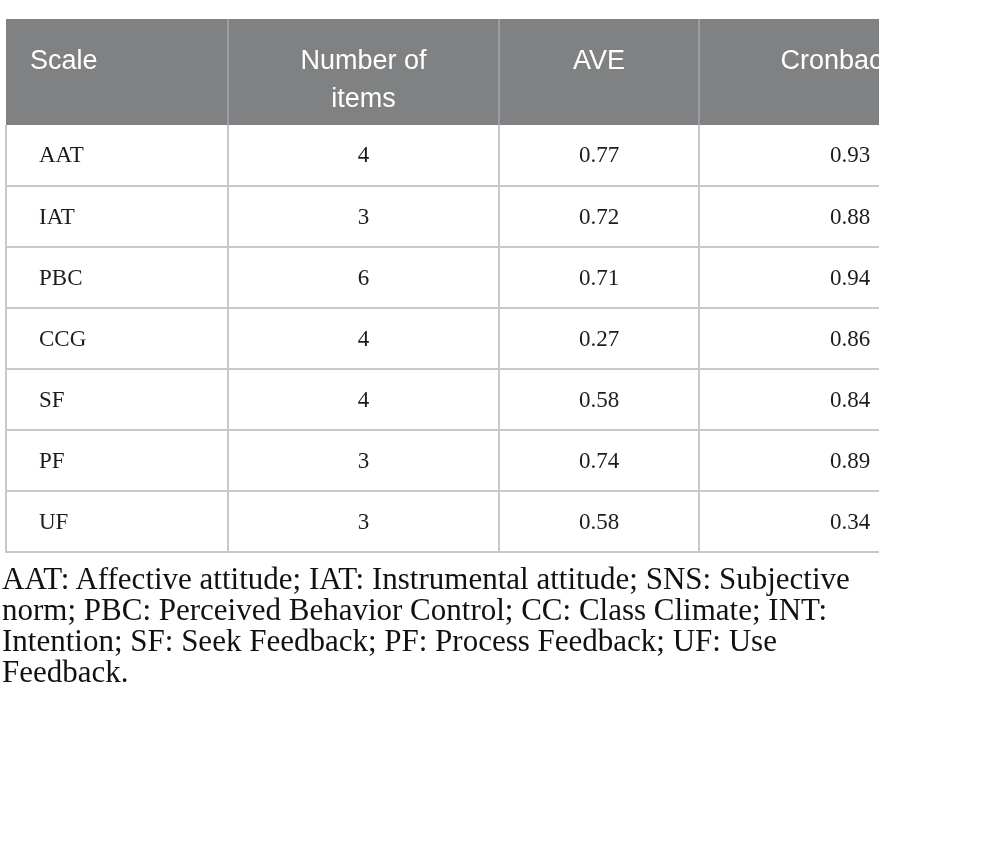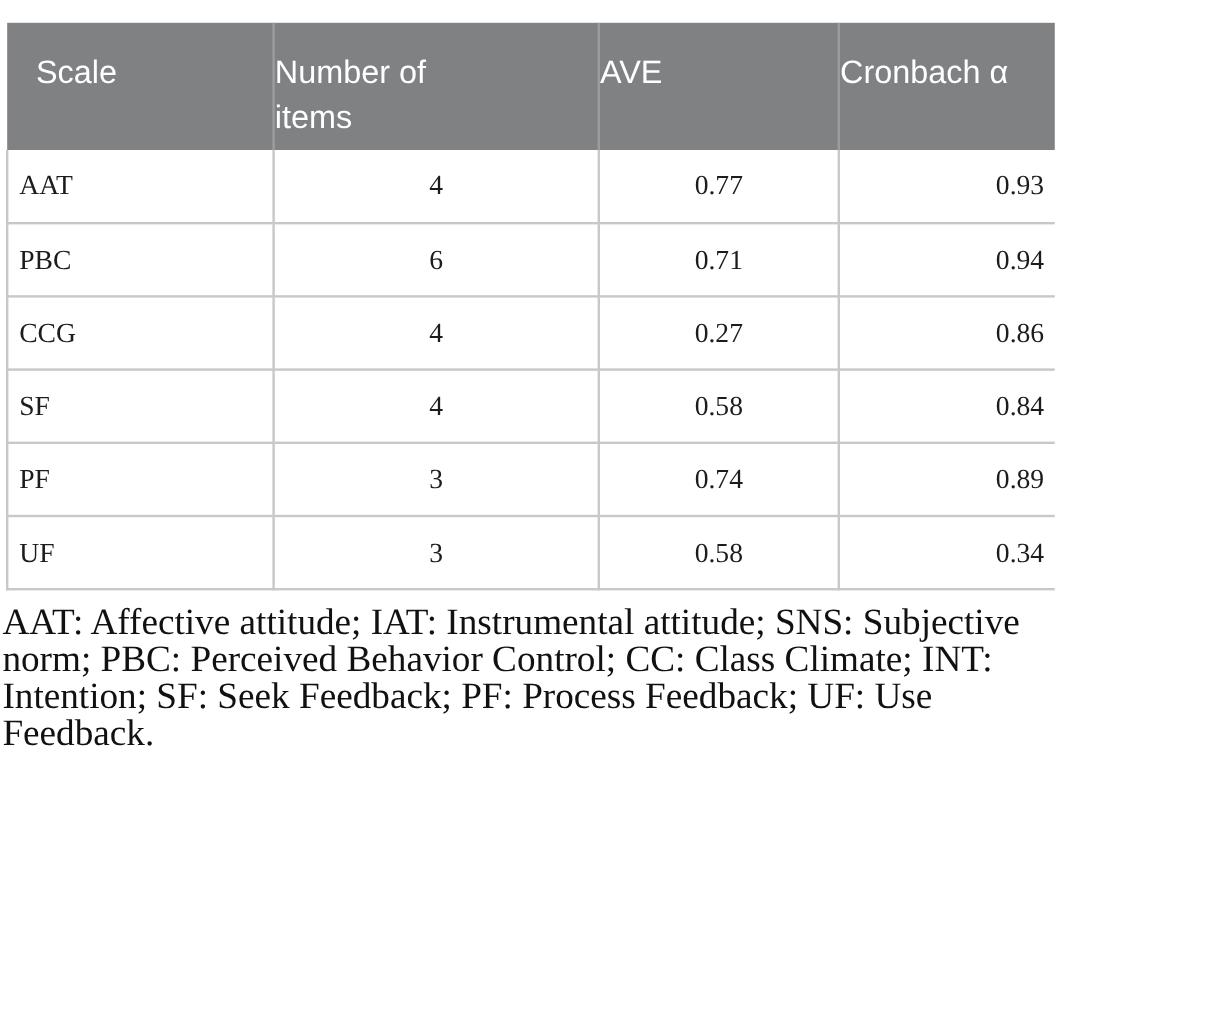--- a/index.html
+++ b/index.html
@@ -30,21 +30,21 @@
   .stats-table thead th {
     background: #7f8183;
     color: #ffffff;
     font-family: "Liberation Sans", sans-serif;
     font-weight: 400;
     font-size: 27px;
     line-height: 38px;
     height: 106px;
     vertical-align: top;
     padding-top: 22px;
-    text-align: left;
+    text-align: center;
   }
   .stats-table thead th.col-scale {
     text-align: left;
     padding-left: 24px;
   }
   .stats-table thead th + th {
     border-left: 2px solid #9b9da0;
   }
   .stats-table thead th .hdr-wrap {
     display: inline-block;
@@ -55,21 +55,21 @@
     background: #ffffff;
     border: 2px solid #c6c8c9;
     height: 61px;
     font-size: 23px;
     color: #1c1c1c;
     text-align: center;
     vertical-align: middle;
   }
   .stats-table tbody td.cell-scale {
     text-align: left;
-    padding-left: 9px;
+    padding-left: 32px;
   }
   .stats-table tbody tr td { border-top: none; }
 
   .footnote {
     margin: 10px 10px 0 2px;
     max-width: 960px;
     font-size: 31px;
     line-height: 31px;
     color: #111111;
     text-align: left;
@@ -95,20 +95,26 @@
         </tr>
     </thead>
     <tbody id="table-body">
         <tr>
           <td class="cell-scale">AAT</td>
           <td>4</td>
           <td>0.77</td>
           <td>0.93</td>
         </tr>
         <tr>
+          <td class="cell-scale">IAT</td>
+          <td>3</td>
+          <td>0.72</td>
+          <td>0.88</td>
+        </tr>
+        <tr>
           <td class="cell-scale">PBC</td>
           <td>6</td>
           <td>0.71</td>
           <td>0.94</td>
         </tr>
         <tr>
           <td class="cell-scale">CCG</td>
           <td>4</td>
           <td>0.27</td>
           <td>0.86</td>

